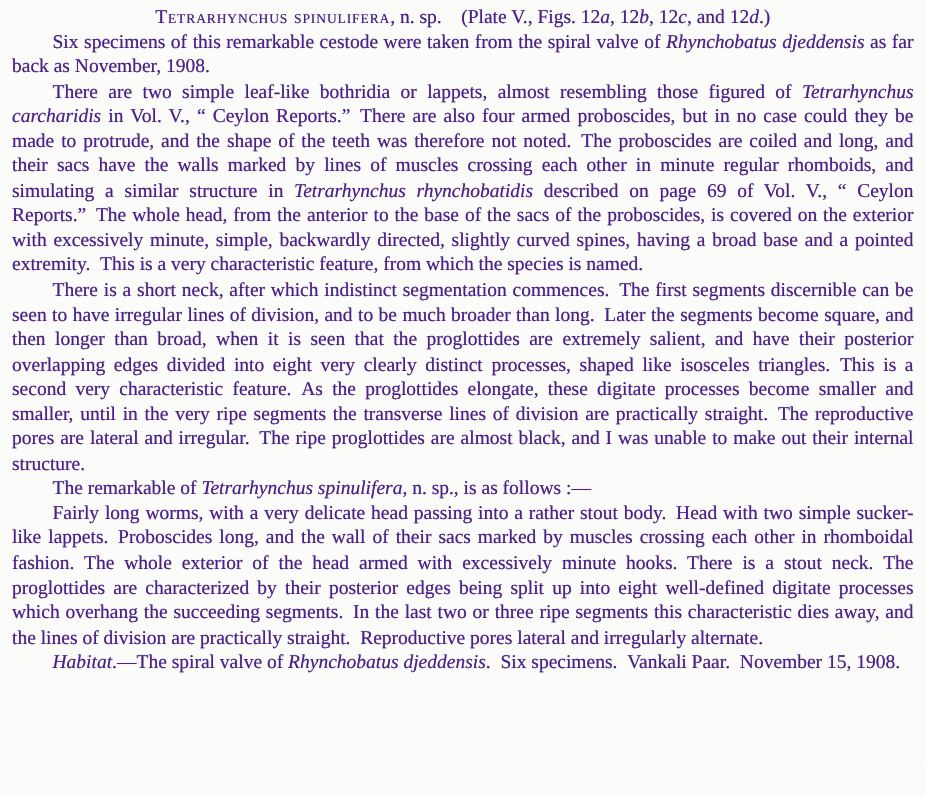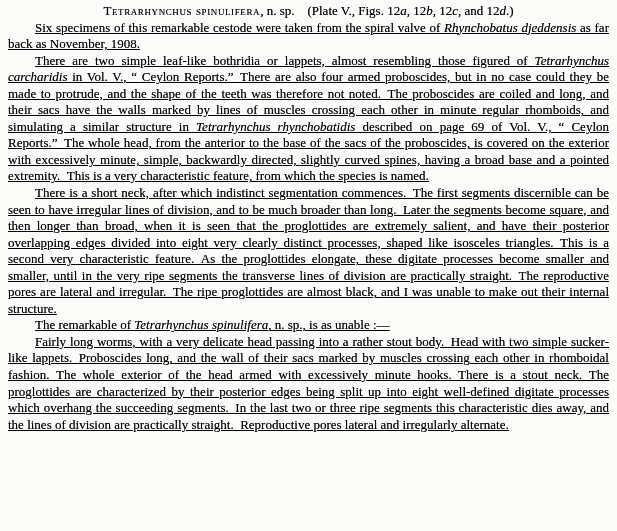--- a/index.html
+++ b/index.html
@@ -6,45 +6,45 @@
     margin: 0;
     padding: 0;
     background: #ffffff;
   }
   .page {
     position: relative;
     width: 617px;
     height: 531px;
     box-sizing: border-box;
     background: #fbfbf9;
-    color: #000000;
+    color: #4c1d95;
     font-family: "Liberation Serif", "DejaVu Serif", serif;
     font-size: 13px;
     line-height: 16.55px;
     padding: 3px 8px 0 8px;
     text-align: justify;
     overflow: hidden;
     text-shadow: 0 0 0.45px rgba(0,0,0,0.55);
   }
   .heading {
     text-align: center;
     text-indent: 0;
     white-space: nowrap;
   }
   p.body-par {
     margin: 0;
     text-indent: 27px;
-    text-decoration: underline;
   }
   .i  { font-style: italic; }
   .sc { font-variant: small-caps; letter-spacing: 0.6px; }
 </style>
 </head>
 <body>
 
 <div class="page">
   <div class="heading"><span class="sc">Tetrarhynchus spinulifera</span><span>, n. sp.  (Plate V., Figs. 12</span><span class="i">a</span><span>, 12</span><span class="i">b</span><span>, 12</span><span class="i">c</span><span>, and 12</span><span class="i">d</span><span>.)</span></div>
   <p class="body-par"><span>Six specimens of this remarkable cestode were taken from the spiral valve of </span><span class="i">Rhynchobatus djeddensis</span><span> as far back as November, 1908.</span></p>
   <p class="body-par"><span>There are two simple leaf-like bothridia or lappets, almost resembling those figured of </span><span class="i">Tetrarhynchus carcharidis</span><span> in Vol. V., “ Ceylon Reports.” There are also four armed proboscides, but in no case could they be made to protrude, and the shape of the teeth was therefore not noted. The proboscides are coiled and long, and their sacs have the walls marked by lines of muscles crossing each other in minute regular rhomboids, and simulating a similar structure in </span><span class="i">Tetrarhynchus rhynchobatidis</span><span> described on page 69 of Vol. V., “ Ceylon Reports.” The whole head, from the anterior to the base of the sacs of the proboscides, is covered on the exterior with excessively minute, simple, backwardly directed, slightly curved spines, having a broad base and a pointed extremity. This is a very characteristic feature, from which the species is named.</span></p>
   <p class="body-par"><span>There is a short neck, after which indistinct segmentation commences. The first segments discernible can be seen to have irregular lines of division, and to be much broader than long. Later the segments become square, and then longer than broad, when it is seen that the proglottides are extremely salient, and have their posterior overlapping edges divided into eight very clearly distinct processes, shaped like isosceles triangles. This is a second very characteristic feature. As the proglottides elongate, these digitate processes become smaller and smaller, until in the very ripe segments the transverse lines of division are practically straight. The reproductive pores are lateral and irregular. The ripe proglottides are almost black, and I was unable to make out their internal structure.</span></p>
-  <p class="body-par"><span>The remarkable of </span><span class="i">Tetrarhynchus spinulifera</span><span>, n. sp., is as unable :—</span></p>
+  <p class="body-par"><span>The remarkable of </span><span class="i">Tetrarhynchus spinulifera</span><span>, n. sp., is as follows :—</span></p>
   <p class="body-par"><span>Fairly long worms, with a very delicate head passing into a rather stout body. Head with two simple sucker-like lappets. Proboscides long, and the wall of their sacs marked by muscles crossing each other in rhomboidal fashion. The whole exterior of the head armed with excessively minute hooks. There is a stout neck. The proglottides are characterized by their posterior edges being split up into eight well-defined digitate processes which overhang the succeeding segments. In the last two or three ripe segments this characteristic dies away, and the lines of division are practically straight. Reproductive pores lateral and irregularly alternate.</span></p>
+  <p class="body-par"><span class="i">Habitat</span><span>.—The spiral valve of </span><span class="i">Rhynchobatus djeddensis</span><span>. Six specimens. Vankali Paar. November 15, 1908.</span></p>
 </div>
 
 </body></html>

